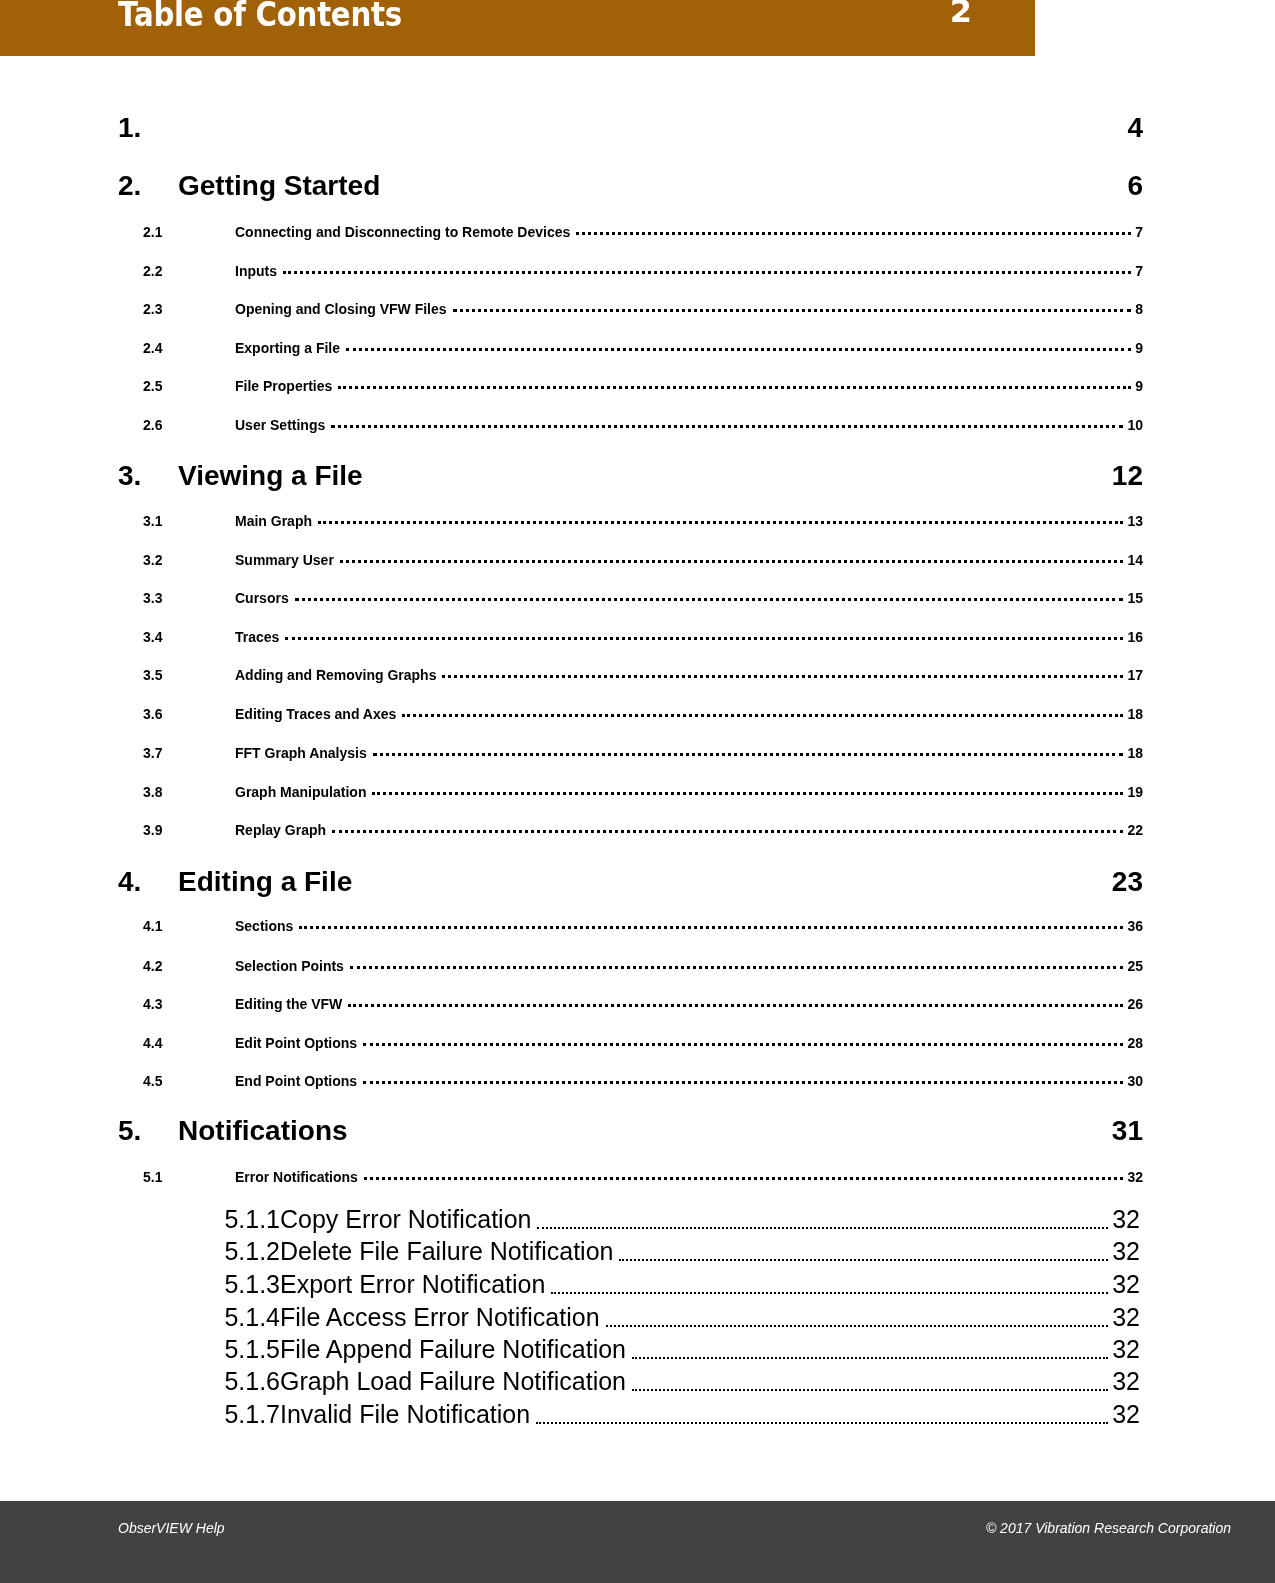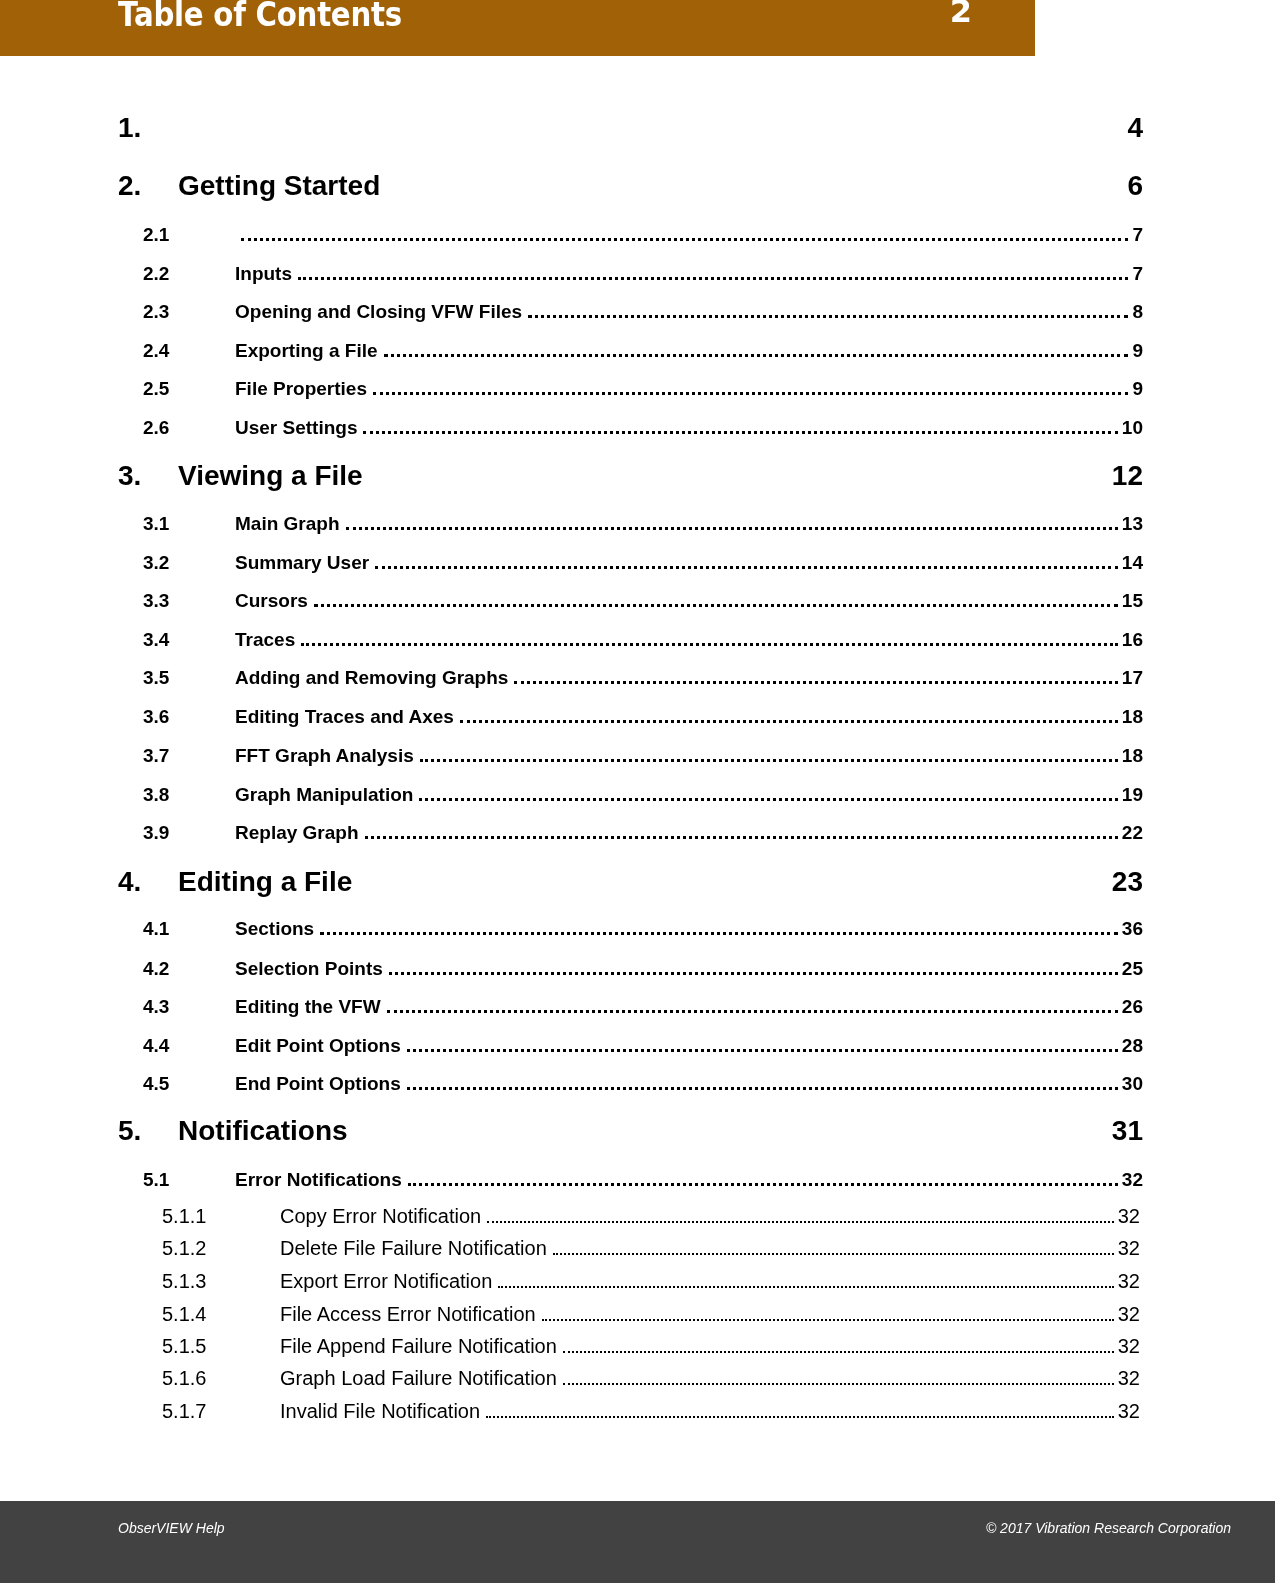--- a/index.html
+++ b/index.html
@@ -24,25 +24,25 @@
     .row { position: absolute; display: flex; align-items: baseline; white-space: nowrap; }
     .row .num, .row .label, .row .page { white-space: nowrap; }
     .lvl1 {
       left: 118px; width: 1025px; font-size: 28px; font-weight: bold;
     }
     .lvl1 .num { width: 60px; display: inline-block; }
     .lvl1 .label { flex: 0 0 auto; }
     .lvl1 .spacer { flex: 1 1 auto; }
     .lvl1 .page { flex: 0 0 auto; }
     .lvl2 {
-      left: 143px; width: 1000px; font-size: 19px; font-weight: bold;
+      left: 143px; width: 1000px; font-size: 14px; font-weight: bold;
     }
     .lvl2 .num { width: 92px; display: inline-block; }
     .lvl3 {
-      left: 162px; width: 978px; font-size: 20px; font-weight: normal;
+      left: 162px; width: 978px; font-size: 25px; font-weight: normal; text-align: right;
     }
     .lvl3 .num { width: 118px; display: inline-block; }
     .leader {
       flex: 1 1 auto; overflow: hidden; margin: 0 4px 0 6px;
       border-bottom: 3px dotted #000; height: 0; align-self: flex-end; margin-bottom: 5px;
     }
     .lvl3 .leader { border-bottom-width: 2px; }
     .footer-bar {
       position: absolute; left: 0; top: 1501px; width: 1275px; height: 82px;
       background: #424242; color: #fff;
@@ -71,20 +71,21 @@
   </div>
 
   <div class="row lvl1" style="top:170px">
     <span class="num">2.</span>
     <span class="label">Getting Started</span>
     <span class="spacer"></span>
     <span class="page">6</span>
   </div>
   <div class="row lvl2" style="top:224px">
     <span class="num">2.1</span>
+    <span class="label">Connecting and Disconnecting to Remote Devices</span>
     <span class="leader"></span>
     <span class="page">7</span>
   </div>
   <div class="row lvl2" style="top:263px">
     <span class="num">2.2</span>
     <span class="label">Inputs</span>
     <span class="leader"></span>
     <span class="page">7</span>
   </div>
   <div class="row lvl2" style="top:301px">

